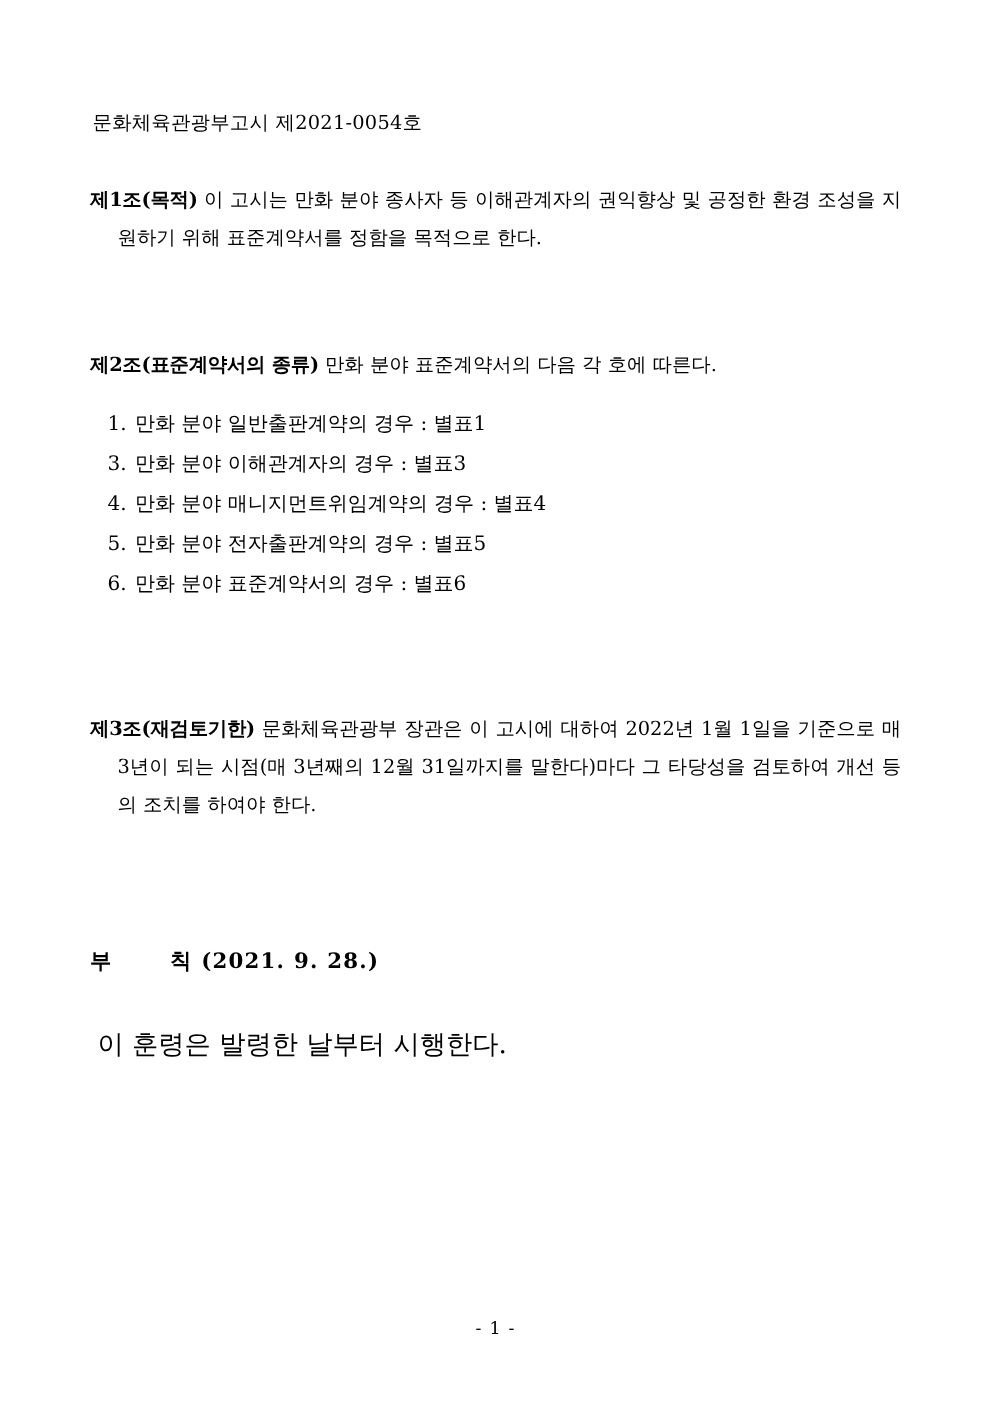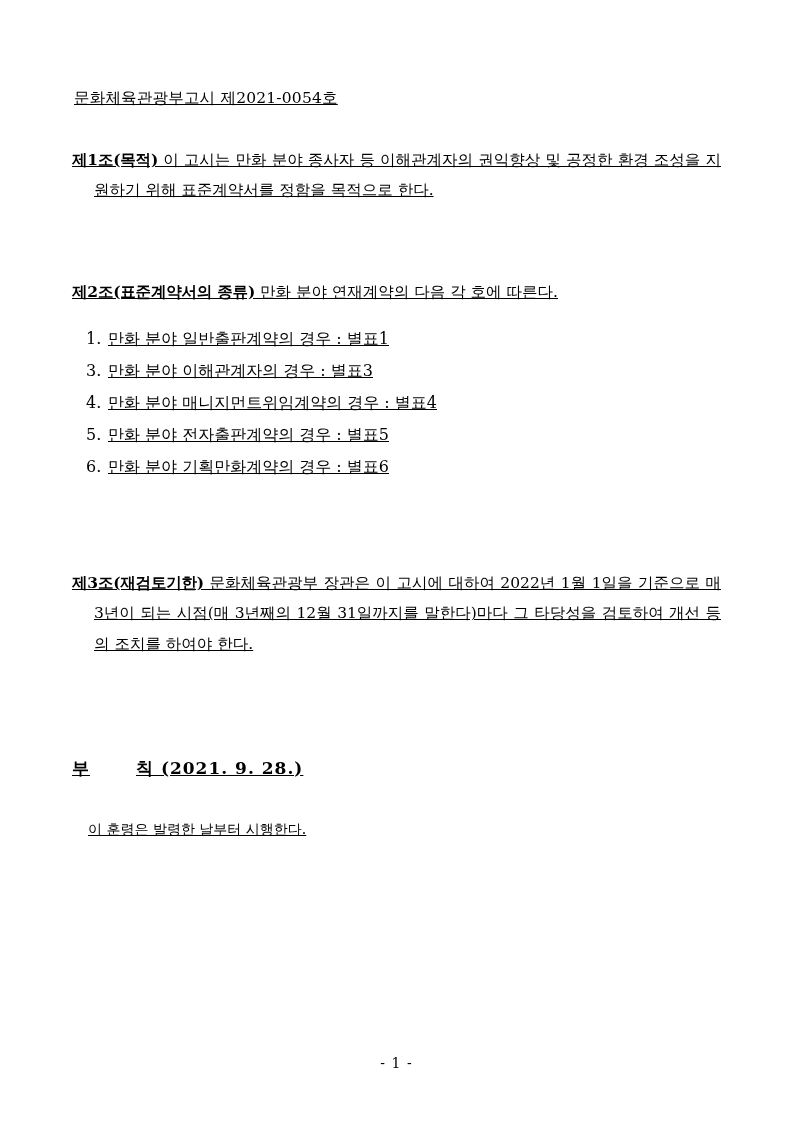--- a/index.html
+++ b/index.html
@@ -15,21 +15,20 @@
     color: #000000;
     -webkit-font-smoothing: antialiased;
   }
   .page {
     position: absolute;
     left: 0; top: 0;
     width: 793px;
     height: 1121px;
     box-sizing: border-box;
     padding: 88px 72px 40px 72px;
-    text-decoration: underline;
   }
   .notice-number {
     font-size: 15.5px;
     letter-spacing: 0.2px;
     margin: 0 0 36px 2px;
     white-space: nowrap;
   }
   .doc-title {
     text-align: center;
     font-size: 21px;
@@ -77,23 +76,23 @@
     font-size: 17px;
     font-weight: bold;
     letter-spacing: 1px;
     margin: 28px 0 36px 0;
   }
   .addendum .spacer {
     display: inline-block;
     width: 46px;
   }
   .addendum-body {
-    font-size: 14px;
+    font-size: 21px;
     line-height: 1.9;
-    margin: 16px;
+    margin: 6px;
   }
   .page-number {
     position: absolute;
     left: 0;
     right: 0;
     bottom: 50px;
     text-align: center;
     font-size: 14px;
     letter-spacing: 1px;
   }
@@ -109,37 +108,37 @@
   <div class="article">
     <p class="article-body article-hanging">
       <span class="art-label">제1조(목적)</span><span> 이 고시는 만화 분야 종사자 등 이해관계자의 권익향상 및 공정한 환경 조성을 지원하기 위해 표준계약서를 정함을 목적으로 한다.</span>
     </p>
   </div>
 
   <div class="gap-mid"></div>
 
   <div class="article">
     <p class="article-body">
-      <span class="art-label">제2조(표준계약서의 종류)</span><span> 만화 분야 연재계약의 다음 각 호에 따른다.</span>
+      <span class="art-label">제2조(표준계약서의 종류)</span><span> 만화 분야 표준계약서의 다음 각 호에 따른다.</span>
     </p>
     <ul class="list">
       <li>
         <span class="num">1.</span><span>만화 분야 일반출판계약의 경우 : 별표1</span>
       </li>
       <li>
         <span class="num">3.</span><span>만화 분야 이해관계자의 경우 : 별표3</span>
       </li>
       <li>
         <span class="num">4.</span><span>만화 분야 매니지먼트위임계약의 경우 : 별표4</span>
       </li>
       <li>
         <span class="num">5.</span><span>만화 분야 전자출판계약의 경우 : 별표5</span>
       </li>
       <li>
-        <span class="num">6.</span><span>만화 분야 기획만화계약의 경우 : 별표6</span>
+        <span class="num">6.</span><span>만화 분야 표준계약서의 경우 : 별표6</span>
       </li>
     </ul>
   </div>
 
   <div class="gap-large"></div>
 
   <div class="article">
     <p class="article-body article-hanging">
       <span class="art-label">제3조(재검토기한)</span><span> 문화체육관광부 장관은 이 고시에 대하여 2022년 1월 1일을 기준으로 매 3년이 되는 시점(매 3년째의 12월 31일까지를 말한다)마다 그 타당성을 검토하여 개선 등의 조치를 하여야 한다.</span>
     </p>

